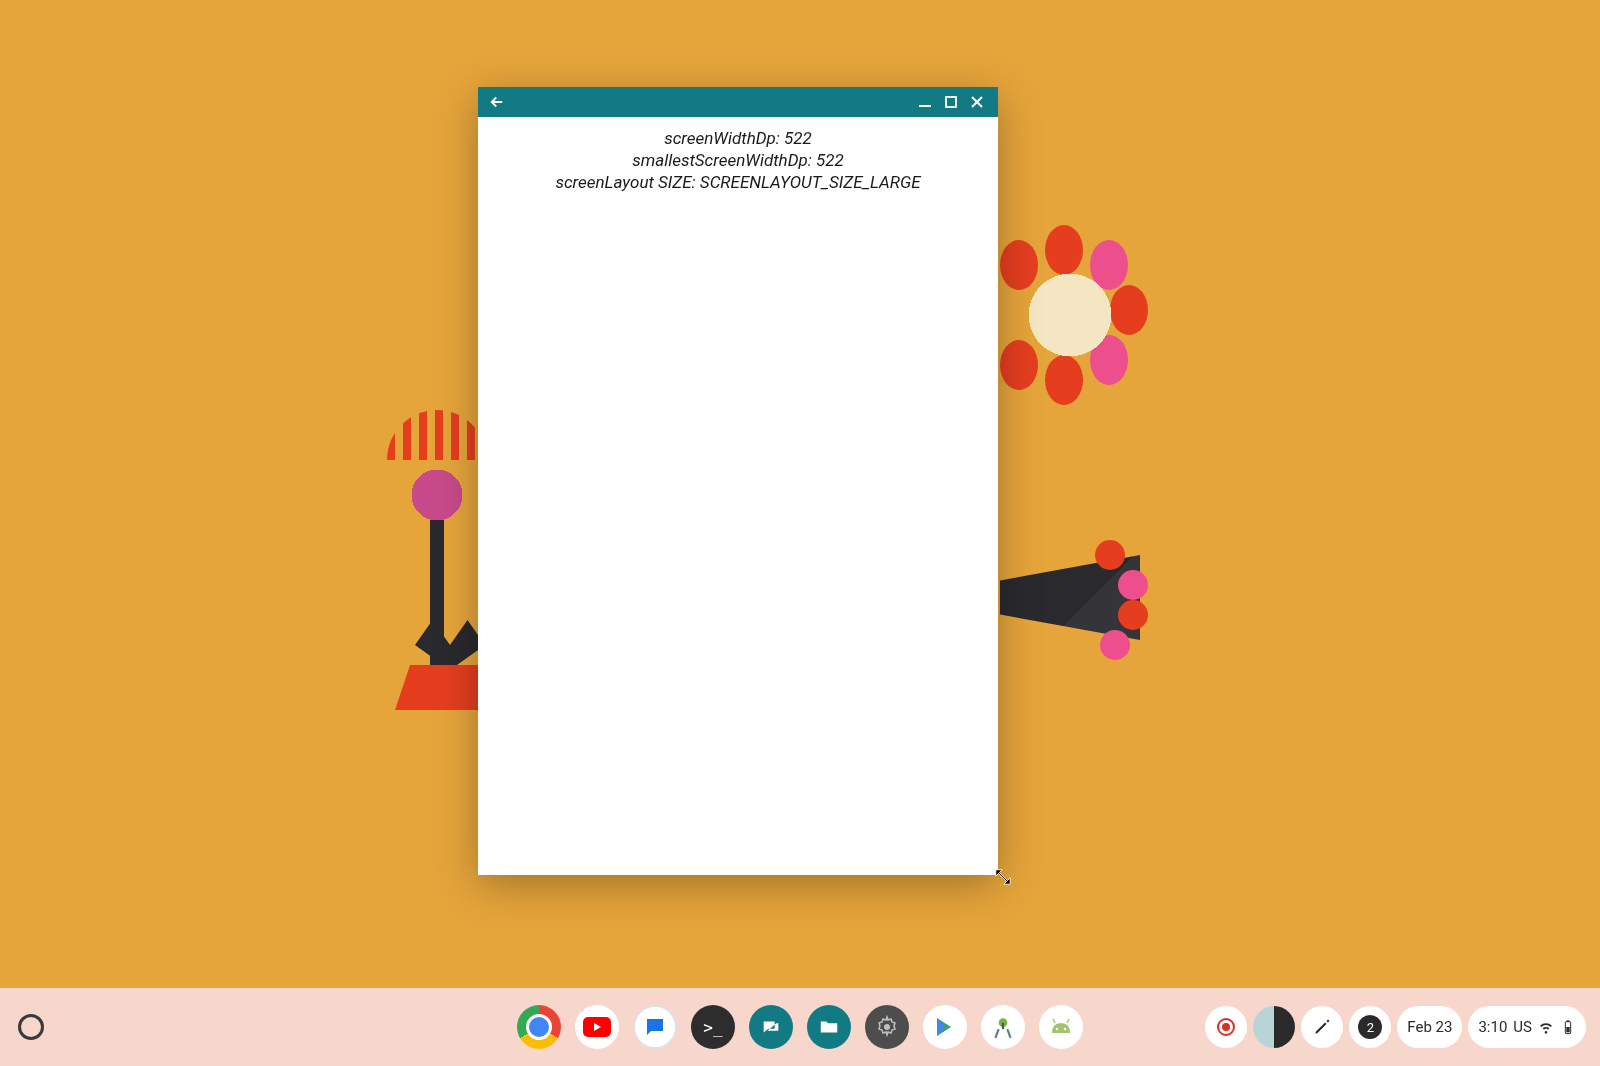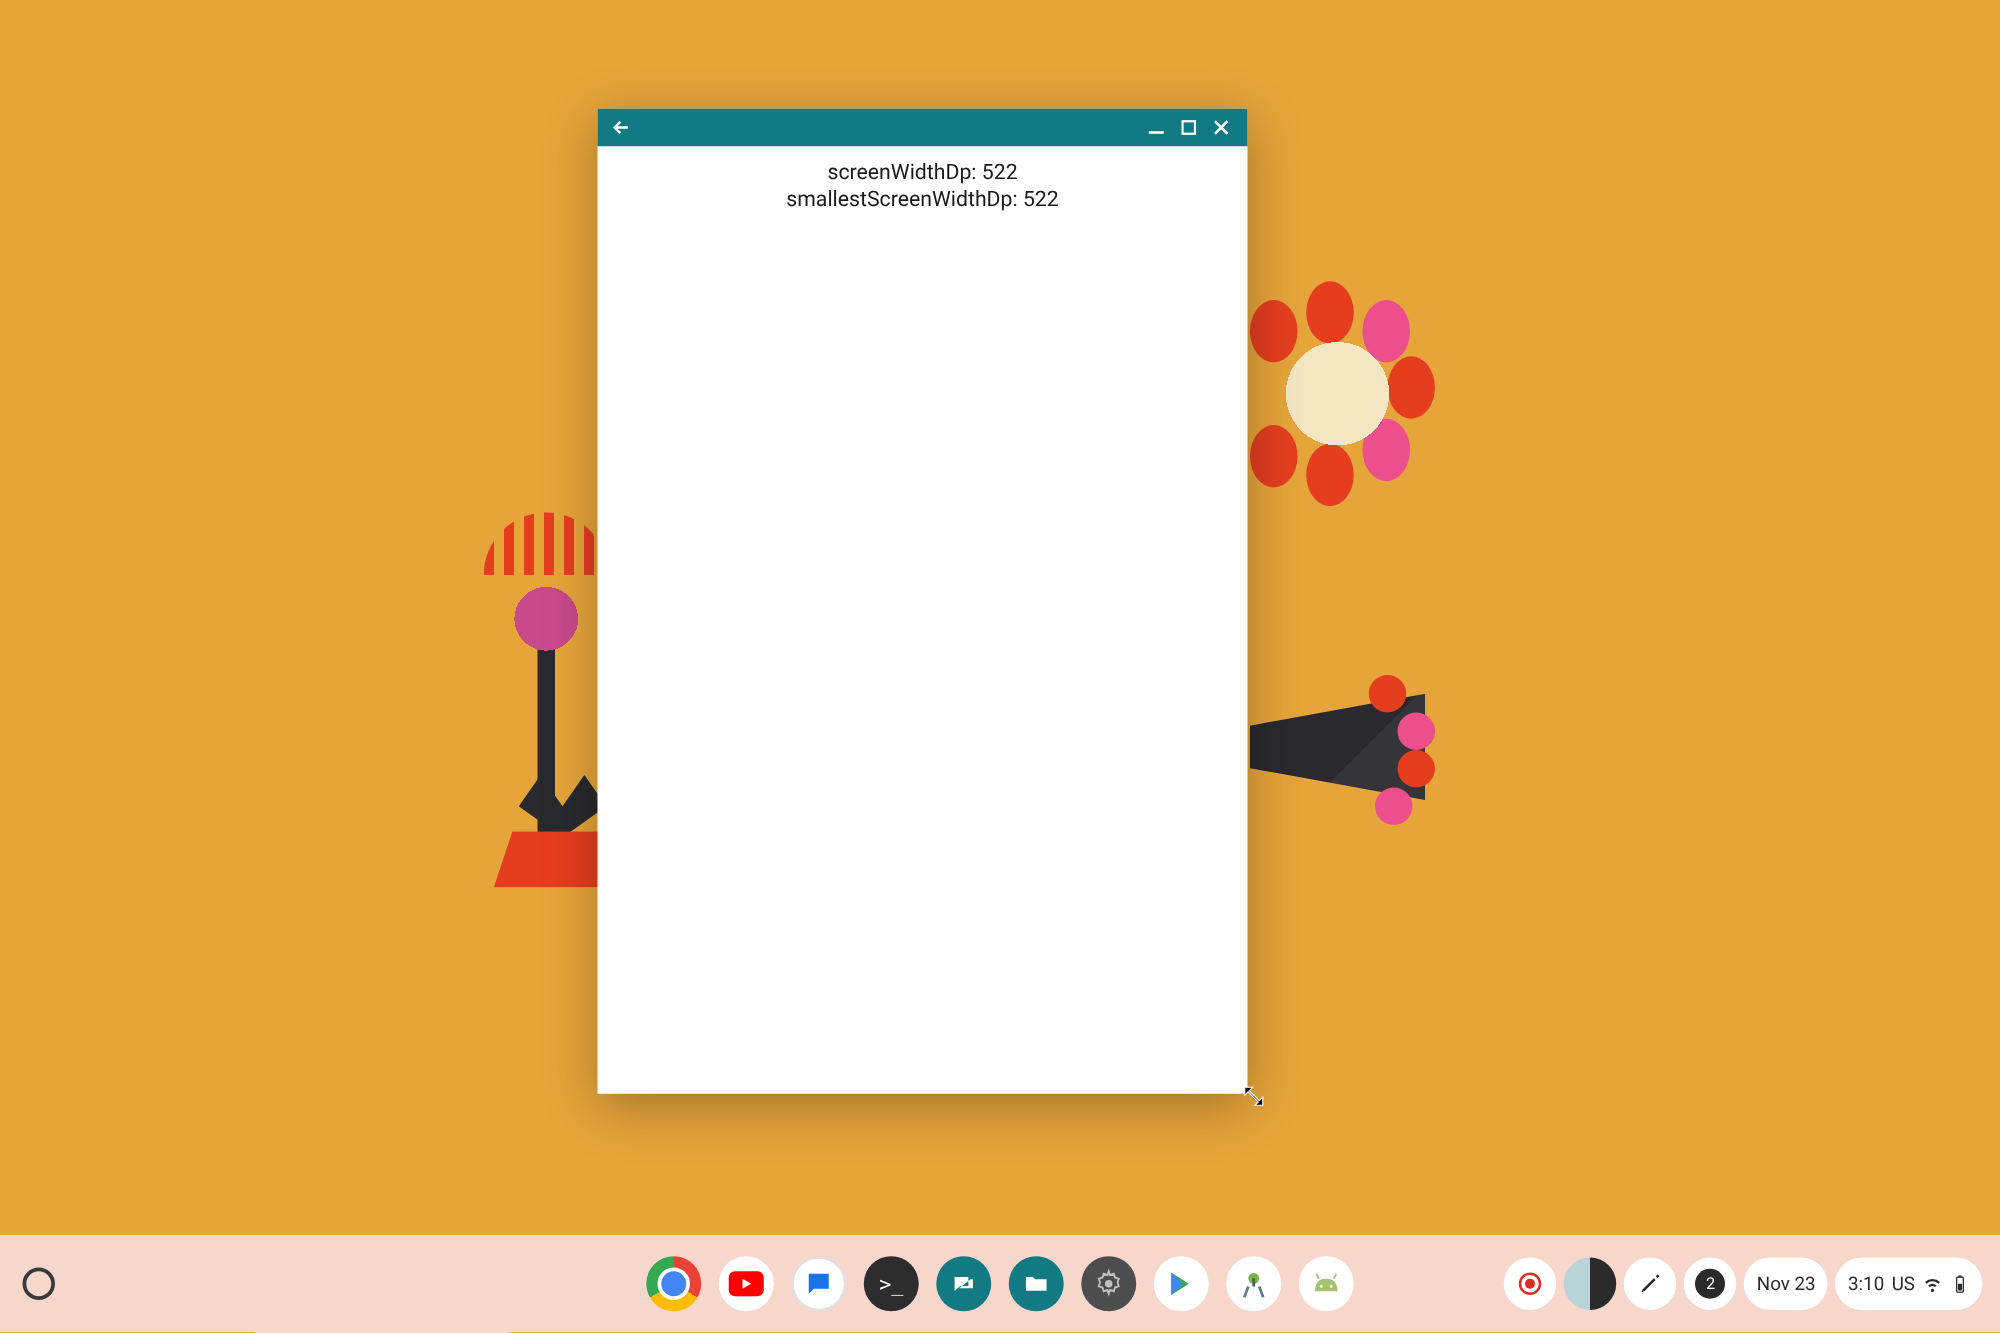--- a/index.html
+++ b/index.html
@@ -94,21 +94,21 @@
       display: flex; align-items: center; justify-content: center;
       cursor: pointer;
     }
     .app-content {
       padding: 10px 20px;
       text-align: center;
       font-size: 17px;
       line-height: 1.3;
       color: #1a1a1a;
     }
-    .app-content div { white-space: nowrap; }
+    .app-content div { white-space: nowrap; font-style: italic; }
     .resize-cursor {
       position: absolute;
       left: 994px; top: 868px;
       width: 18px; height: 18px;
       z-index: 50;
     }
 
     
     .shelf {
       position: absolute;
@@ -240,20 +240,21 @@
     </div>
     <div class="titlebar-btn">
       <svg width="14" height="14" viewBox="0 0 14 14">
           <path d="M2 2l10 10M12 2L2 12" stroke="#fff" stroke-width="2"></path>
         </svg>
     </div>
   </div>
   <div class="app-content">
     <div>screenWidthDp: 522</div>
     <div>smallestScreenWidthDp: 522</div>
+    <div>screenLayout SIZE: SCREENLAYOUT_SIZE_LARGE</div>
   </div>
 </div>
 
 <svg class="resize-cursor" viewBox="0 0 20 20">
   <path d="M2 2 L9 2 L6 5 L15 14 L18 11 L18 18 L11 18 L14 15 L5 6 L2 9 Z" fill="#000" stroke="#fff" stroke-width="1"></path>
 </svg>
 
 <div class="shelf">
   <div class="shelf-left">
     <div class="launcher-btn"></div>
@@ -323,21 +324,21 @@
     <div class="tray-preview"></div>
     <div class="tray-item tray-circle">
       <svg width="18" height="18" viewBox="0 0 24 24" fill="#2a2a2a">
           <path d="M3 21l3-1 12-12-2-2L4 18l-1 3zM18 4l2 2 2-2-2-2-2 2z"></path>
         </svg>
     </div>
     <div class="tray-item tray-circle">
       <div class="tray-badge">2</div>
     </div>
     <div class="tray-item">
-      <span>Nov 23</span>
+      <span>Feb 23</span>
     </div>
     <div class="tray-item tray-status">
       <span>3:10</span>
       <span>US</span>
       <svg viewBox="0 0 24 24" fill="#2a2a2a">
           <path d="M12 18a2 2 0 100 4 2 2 0 000-4zm-5-4a7 7 0 0110 0l-2 2a4 4 0 00-6 0l-2-2zm-4-4a13 13 0 0118 0l-2 2a10 10 0 00-14 0l-2-2z"></path>
         </svg>
       <svg viewBox="0 0 24 24" fill="#2a2a2a">
           <rect x="8" y="4" width="8" height="18" rx="1" fill="none" stroke="#2a2a2a" stroke-width="1.5"></rect>
           <rect x="10" y="2" width="4" height="2"></rect>

